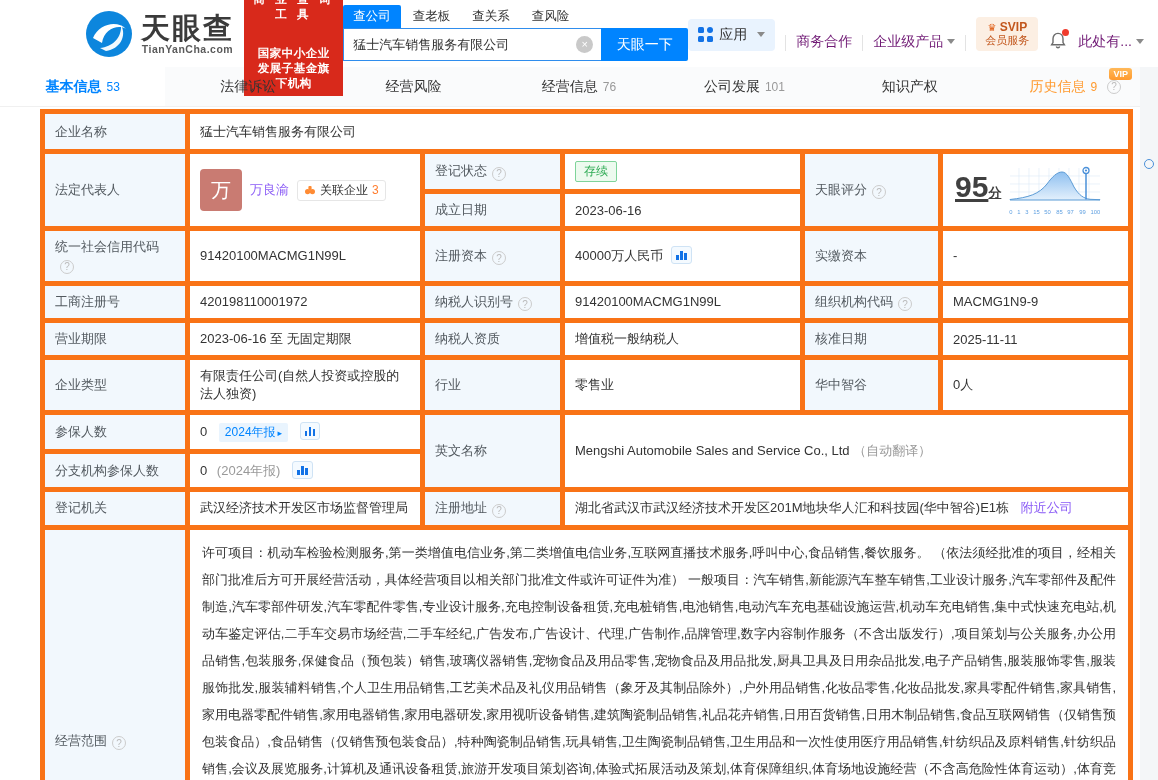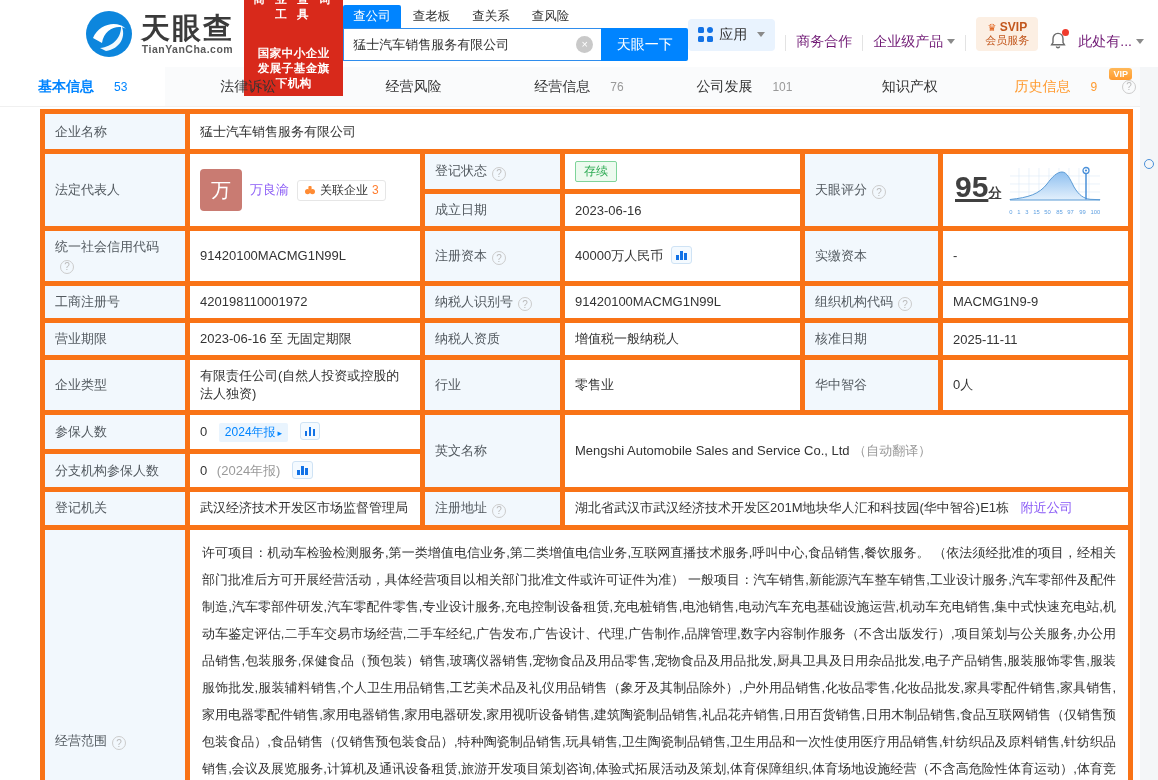--- a/index.html
+++ b/index.html
@@ -41,21 +41,21 @@
   .nav-link { font-size:14px; color:#701a75; cursor:pointer; white-space:nowrap; }
   .svip { background:#fcefe3; border-radius:4px; padding:4px 9px; text-align:center; line-height:13px; cursor:pointer; }
   .svip .s1 { color:#c2561c; font-size:12px; font-weight:700; }
   .svip .s2 { color:#c2561c; font-size:11px; }
   .crown { color:#e0641f; font-size:10px; }
   .bell-wrap { position:relative; width:20px; height:20px; cursor:pointer; }
   .bell-dot { position:absolute; top:-2px; right:-1px; width:7px; height:7px; background:#f03b2d; border-radius:50%; }
 
   
   .tabbar { height:40px; background:#fafbfc; border-bottom:1px solid #f0f0f0; display:flex; }
-  .stab { flex:1; display:flex; align-items:center; justify-content:center; font-size:14px; color:#333; cursor:pointer; gap:20px; position:relative; }
+  .stab { flex:1; display:flex; align-items:center; justify-content:center; font-size:14px; color:#333; cursor:pointer; gap:5px; position:relative; }
   .stab .cnt { font-size:12px; color:#999; }
   .stab.active { background:#fff; color:#0084ff; font-weight:700; }
   .stab.active .cnt { color:#0084ff; font-weight:400; }
   .stab.vip-tab { color:#ff9a2e; }
   .stab.vip-tab .cnt { color:#ff9a2e; }
   .vip-tag { position:absolute; top:1px; right:26px; background:linear-gradient(180deg,#ffb95a,#ff9a2e); color:#fff; font-size:9px; font-weight:700; padding:0 4px; line-height:12px; border-radius:3px; }
   .q { display:inline-flex; width:14px; height:14px; border:1px solid #ccc; border-radius:50%; color:#bbb; font-size:10px; align-items:center; justify-content:center; margin-left:5px; vertical-align:-2px; cursor:pointer; }
   .q::after { content:"?"; }
 
   

